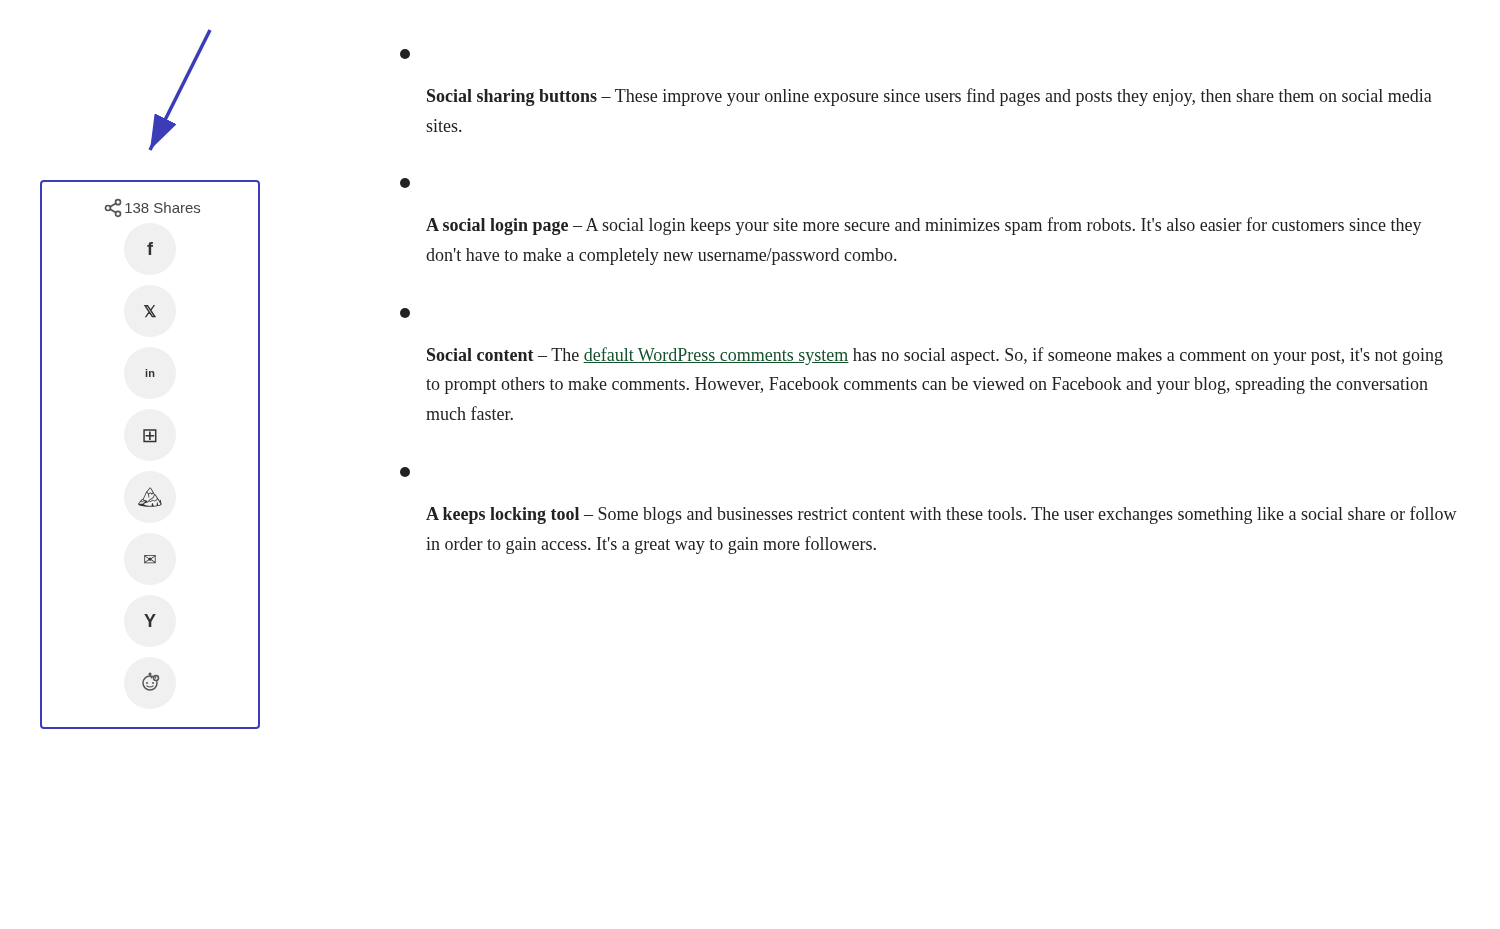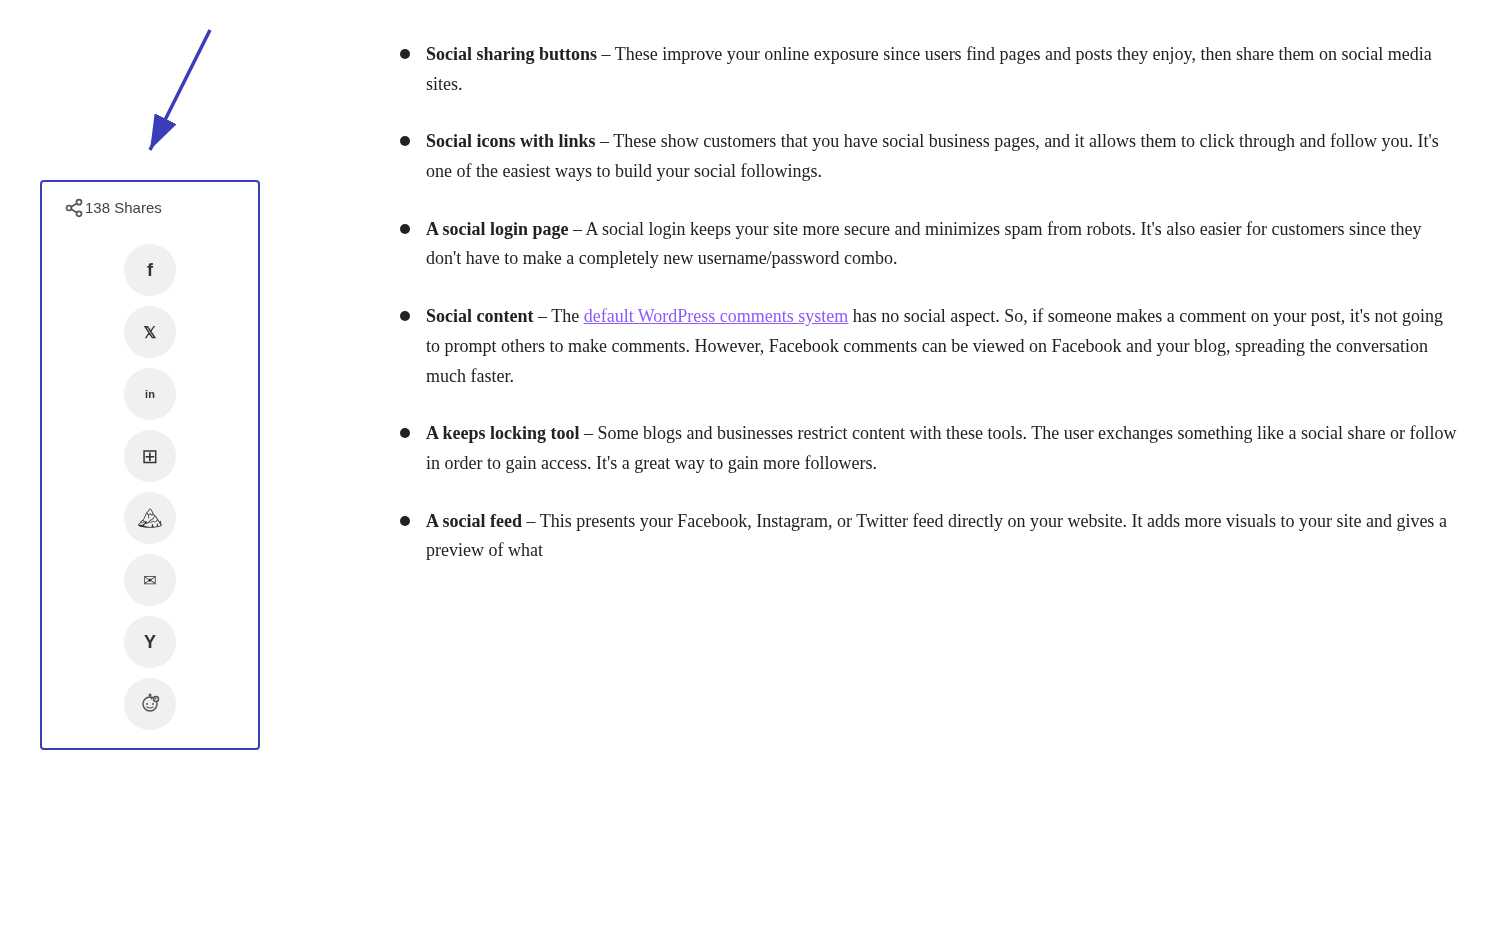--- a/index.html
+++ b/index.html
@@ -52,23 +52,23 @@
       display: flex;
       flex-direction: column;
       align-items: center;
       background: #ffffff;
     }
 
     .share-count-row {
       display: flex;
       align-items: center;
       gap: 1px;
-      margin-bottom: 24px;
+      margin-bottom: 3px;
       width: 100%;
-      justify-content: flex-start;
+      justify-content: center;
       padding-left: 4px;
     }
 
     .share-icon-svg {
       width: 20px;
       height: 20px;
     }
 
     .share-count-text {
       font-family: Arial, sans-serif;
@@ -131,28 +131,29 @@
       border-radius: 50%;
       background: #222;
       margin-top: 9px;
       flex-shrink: 0;
     }
 
     .list-text {
       font-size: 18px;
       line-height: 1.65;
       color: #222;
+      margin-top: 42px;
     }
 
     .list-text strong {
       font-weight: bold;
     }
 
     .link-text {
-      color: #8b5cf6;
+      color: #14532d;
       text-decoration: underline;
       cursor: pointer;
     }
   </style>
 </head>
 <body>
 
 <div class="left-column">
 
   <div class="arrow-container">
@@ -223,41 +224,29 @@
   <ul class="content-list">
     <li>
       <div class="bullet-dot"></div>
       <span class="list-text">
         <strong>Social sharing buttons</strong> – These improve your online exposure since users find pages and posts they enjoy, then share them on social media sites.
       </span>
     </li>
     <li>
       <div class="bullet-dot"></div>
       <span class="list-text">
-        <strong>Social icons with links</strong> – These show customers that you have social business pages, and it allows them to click through and follow you. It's one of the easiest ways to build your social followings.
-      </span>
-    </li>
-    <li>
-      <div class="bullet-dot"></div>
-      <span class="list-text">
         <strong>A social login page</strong> – A social login keeps your site more secure and minimizes spam from robots. It's also easier for customers since they don't have to make a completely new username/password combo.
       </span>
     </li>
     <li>
       <div class="bullet-dot"></div>
       <span class="list-text">
         <strong>Social content</strong> – The <a href="#" class="link-text">default WordPress comments system</a> has no social aspect. So, if someone makes a comment on your post, it's not going to prompt others to make comments. However, Facebook comments can be viewed on Facebook and your blog, spreading the conversation much faster.
       </span>
     </li>
     <li>
       <div class="bullet-dot"></div>
       <span class="list-text">
         <strong>A keeps locking tool</strong> –  Some blogs and businesses restrict content with these tools. The user exchanges something like a social share or follow in order to gain access. It's a great way to gain more followers.
-      </span>
-    </li>
-    <li>
-      <div class="bullet-dot"></div>
-      <span class="list-text">
-        <strong>A social feed</strong> – This presents your Facebook, Instagram, or Twitter feed directly on your website. It adds more visuals to your site and gives a preview of what
       </span>
     </li>
   </ul>
 </div>
 
 </body></html>

